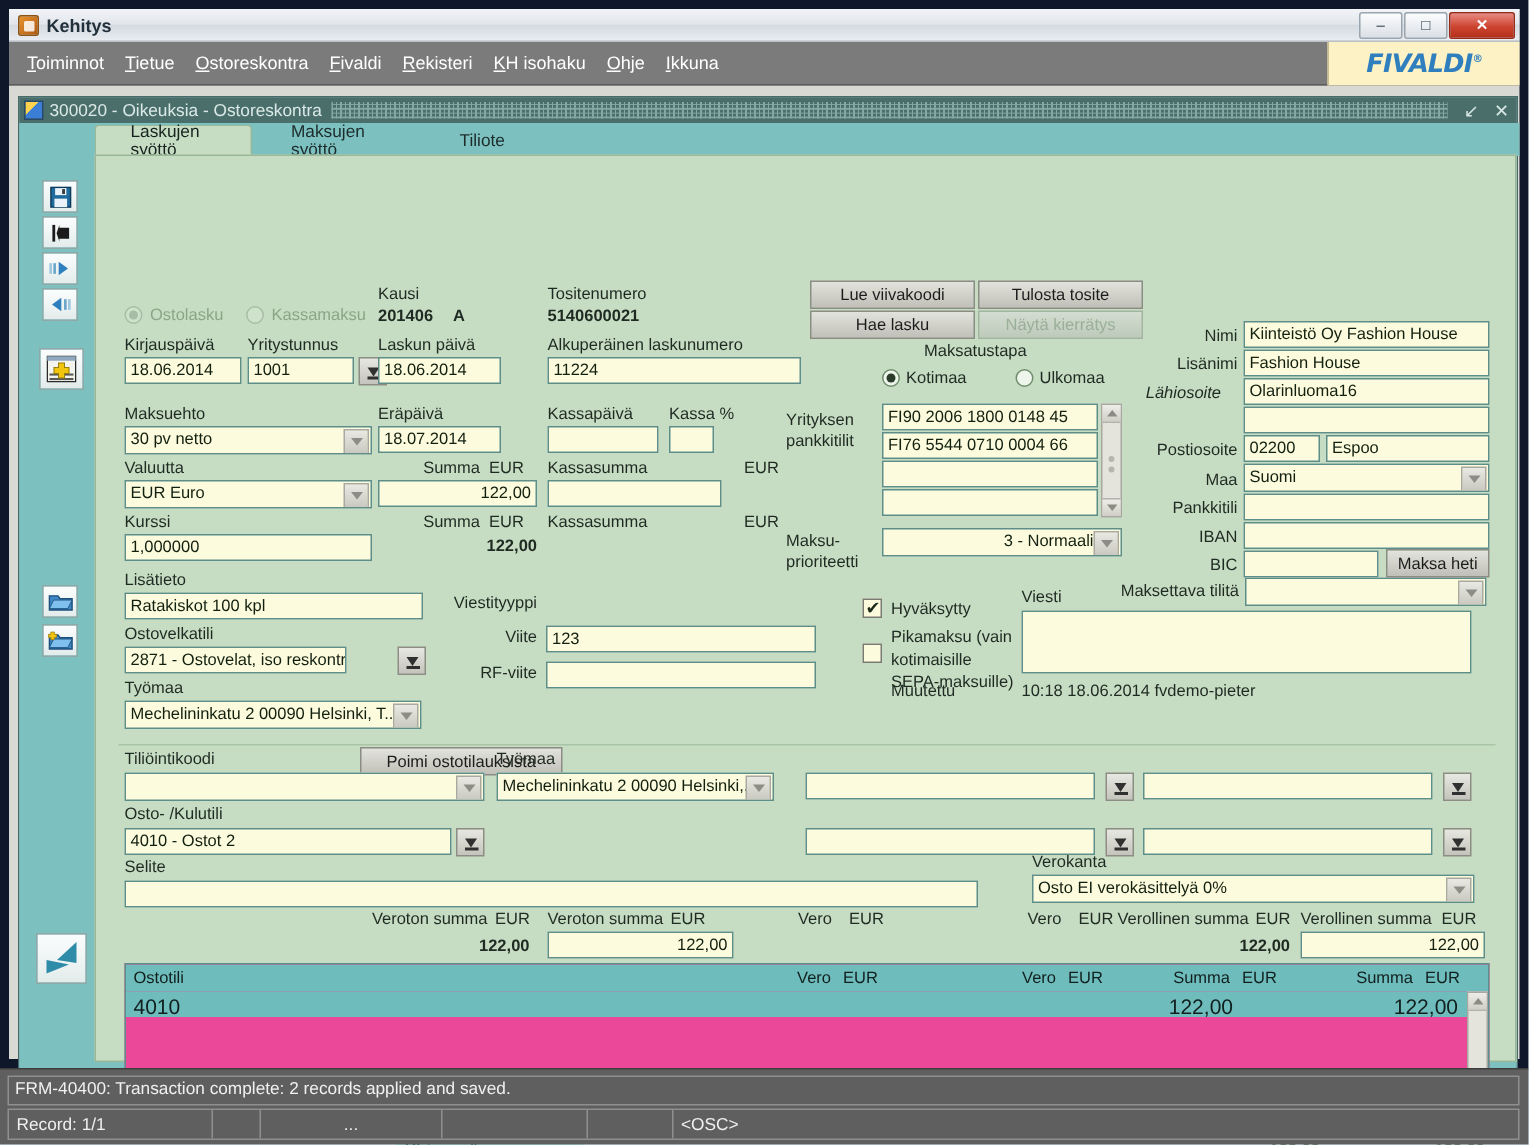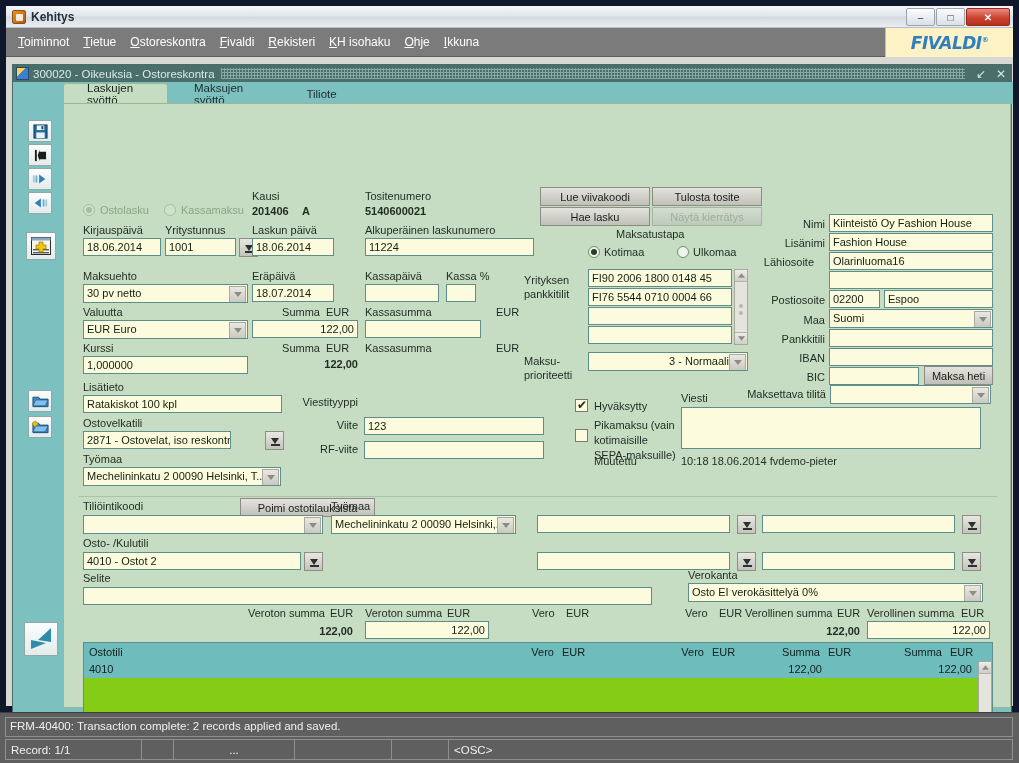--- a/index.html
+++ b/index.html
@@ -270,30 +270,30 @@
     display:flex;align-items:center;justify-content:center;
   }
   .vsb .ar.up { top:0; }
   .vsb .ar.dn { bottom:0; border-bottom:none;border-top:1px solid #b3b3ab; }
   .vsb .thumbdot { position:absolute; left:4px; width:4px;height:4px;border-radius:50%;background:#b6b6ae;}
 
   
   .grid {
     position: absolute;
     border: 1px solid #5d8e8a;
-    background: #84cc16;
+    background: #ec4899;
     overflow: hidden;
   }
   .grid-head {
     height: 18px; background: #6fbcbc; position: relative;
     font-size: 11px; color: #10201e;
   }
   .grid-row {
     height: 17px; background: #6fbcbc; position: relative;
-    font-size: 11px; color: #10201e;
+    font-size: 14px; color: #10201e;
   }
   .gcell { position: absolute; white-space: nowrap; }
   .gcell.r { text-align: right; }
 
   .totbox {
     position: absolute; background: #6fbcbc;
     font-size: 11px; font-weight: bold; color: #10201e;
   }
 
   
@@ -580,21 +580,21 @@
 
           <div class="lbl" style="left:530px;top:351px;">Muutettu</div>
           <div class="lbl" style="left:617px;top:351px;">10:18 18.06.2014  fvdemo-pieter</div>
 
           <div class="lbl r" style="left:690px;top:114px;width:71px;">Nimi</div>
           <div class="inp" style="left:765px;top:110px;width:164px;">Kiinteistö Oy Fashion House</div>
 
           <div class="lbl r" style="left:690px;top:133px;width:71px;">Lisänimi</div>
           <div class="inp" style="left:765px;top:129px;width:164px;">Fashion House</div>
 
-          <div class="lbl r" style="left:673px;top:152px;width:77px;">Lähiosoite</div>
+          <div class="lbl r" style="left:673px;top:152px;width:77px;font-style:italic;">Lähiosoite</div>
           <div class="inp" style="left:765px;top:148px;width:164px;">Olarinluoma16</div>
           <div class="inp" style="left:765px;top:167px;width:164px;"></div>
 
           <div class="lbl r" style="left:684px;top:190px;width:77px;">Postiosoite</div>
           <div class="inp" style="left:765px;top:186px;width:51px;">02200</div>
           <div class="inp" style="left:820px;top:186px;width:109px;">Espoo</div>
 
           <div class="lbl r" style="left:690px;top:210px;width:71px;">Maa</div>
           <div class="combo" style="left:765px;top:205px;width:164px;"><span>Suomi</span><span class="arw"></span></div>
 

